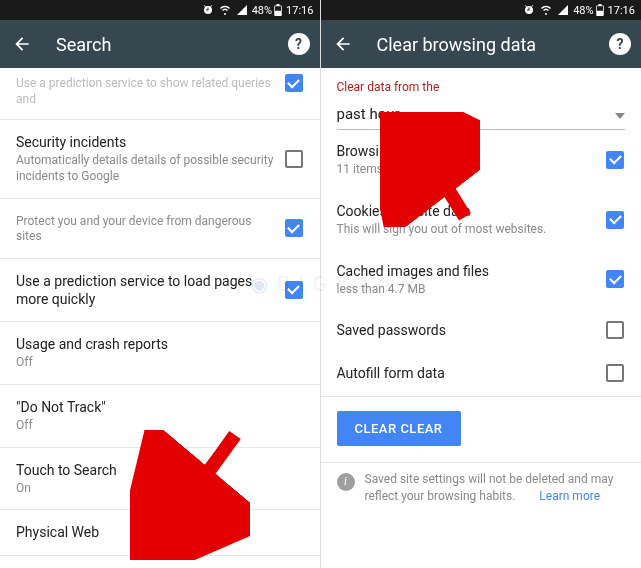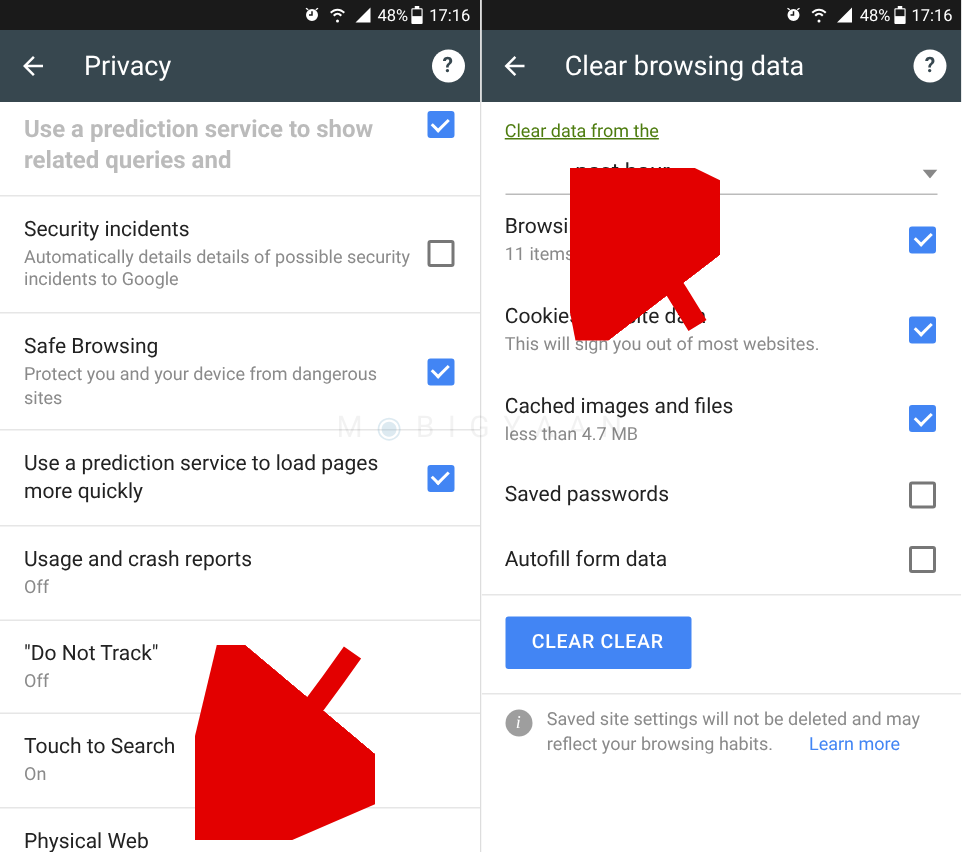--- a/index.html
+++ b/index.html
@@ -21,27 +21,27 @@
   .list-item { padding: 13px 16px; border-bottom: 1px solid #e6e6e6; display: flex; align-items: center; }
   .li-text { flex: 1; padding-right: 10px; }
   .li-title { font-size: 14px; color: #222; line-height: 1.3; }
   .li-sub { font-size: 12px; color: #8a8a8a; margin-top: 2px; line-height: 1.3; }
   .li-cb { width: 20px; display: flex; justify-content: center; }
   .chk { width: 18px; height: 18px; border: 2px solid #777; border-radius: 2px; background: #fff; }
   .chk.checked { background: #4285f4; border-color: #4285f4; display: flex; align-items: center; justify-content: center; }
   .chk.checked::after { content: ""; width: 5px; height: 9px; border: solid #fff; border-width: 0 2px 2px 0; transform: rotate(45deg) translate(-1px,-1px); }
 
   .truncated-top { padding: 6px 16px 12px; border-bottom: 1px solid #e6e6e6; display:flex; }
-  .truncated-top .li-sub { color: #8a8a8a; font-size: 16px; font-weight: bold; }
+  .truncated-top .li-sub { color: #8a8a8a; font-size: 12px; }
 
   
   .rp-pad { padding: 12px 16px 0; }
-  .label-small { font-size: 12px; color: #4d7c0f; text-decoration: underline; }
+  .label-small { font-size: 12px; color: #b91c1c; }
   .dropdown { margin-top: 10px; border-bottom: 1px solid #bbb; display: flex; align-items: center; padding-bottom: 6px; }
-  .dropdown .dd-val { flex: 1; font-size: 15px; color: #222; margin-left: 47px; }
+  .dropdown .dd-val { flex: 1; font-size: 15px; color: #222; }
   .dropdown .dd-caret { color: #888; }
 
   .r-item { padding: 12px 16px; display: flex; align-items: center; }
   .r-item .li-text { flex:1; }
   .r-item .li-title { font-size: 14px; }
   .r-item .li-sub { font-size: 12px; }
 
   .divider { height: 1px; background: #e6e6e6; margin: 2px 0 0; }
 
   .btn-clear { margin: 14px 16px; background: #4285f4; color: #fff; font-size: 13px; font-weight: 500; letter-spacing: .5px; padding: 10px 18px; display: inline-block; border-radius: 2px; }
@@ -92,21 +92,21 @@
         </span>
       <span>17:16</span>
     </div>
 
     <div class="app-bar">
       <div class="back">
         <svg width="20" height="20" viewBox="0 0 24 24" fill="#fff">
             <path d="M20 11H7.8l5.6-5.6L12 4l-8 8 8 8 1.4-1.4L7.8 13H20z"></path>
           </svg>
       </div>
-      <div class="title">Privacy</div>
+      <div class="title">Search</div>
       <div class="help">?</div>
     </div>
 
     <div class="content">
       <div class="truncated-top">
         <div class="li-text">
           <div class="li-sub" style="color:#bbb">Use a prediction service to show related queries and</div>
         </div>
         <div class="li-cb">
             <div class="chk checked"></div>
@@ -118,21 +118,20 @@
           <div class="li-title">Security incidents</div>
           <div class="li-sub">Automatically details details of possible security incidents to Google</div>
         </div>
         <div class="li-cb">
             <div class="chk"></div>
           </div>
       </div>
 
       <div class="list-item">
         <div class="li-text">
-          <div class="li-title">Safe Browsing</div>
           <div class="li-sub">Protect you and your device from dangerous sites</div>
         </div>
         <div class="li-cb">
             <div class="chk checked"></div>
           </div>
       </div>
 
       <div class="list-item">
         <div class="li-text">
           <div class="li-title">Use a prediction service to load pages more quickly</div>

